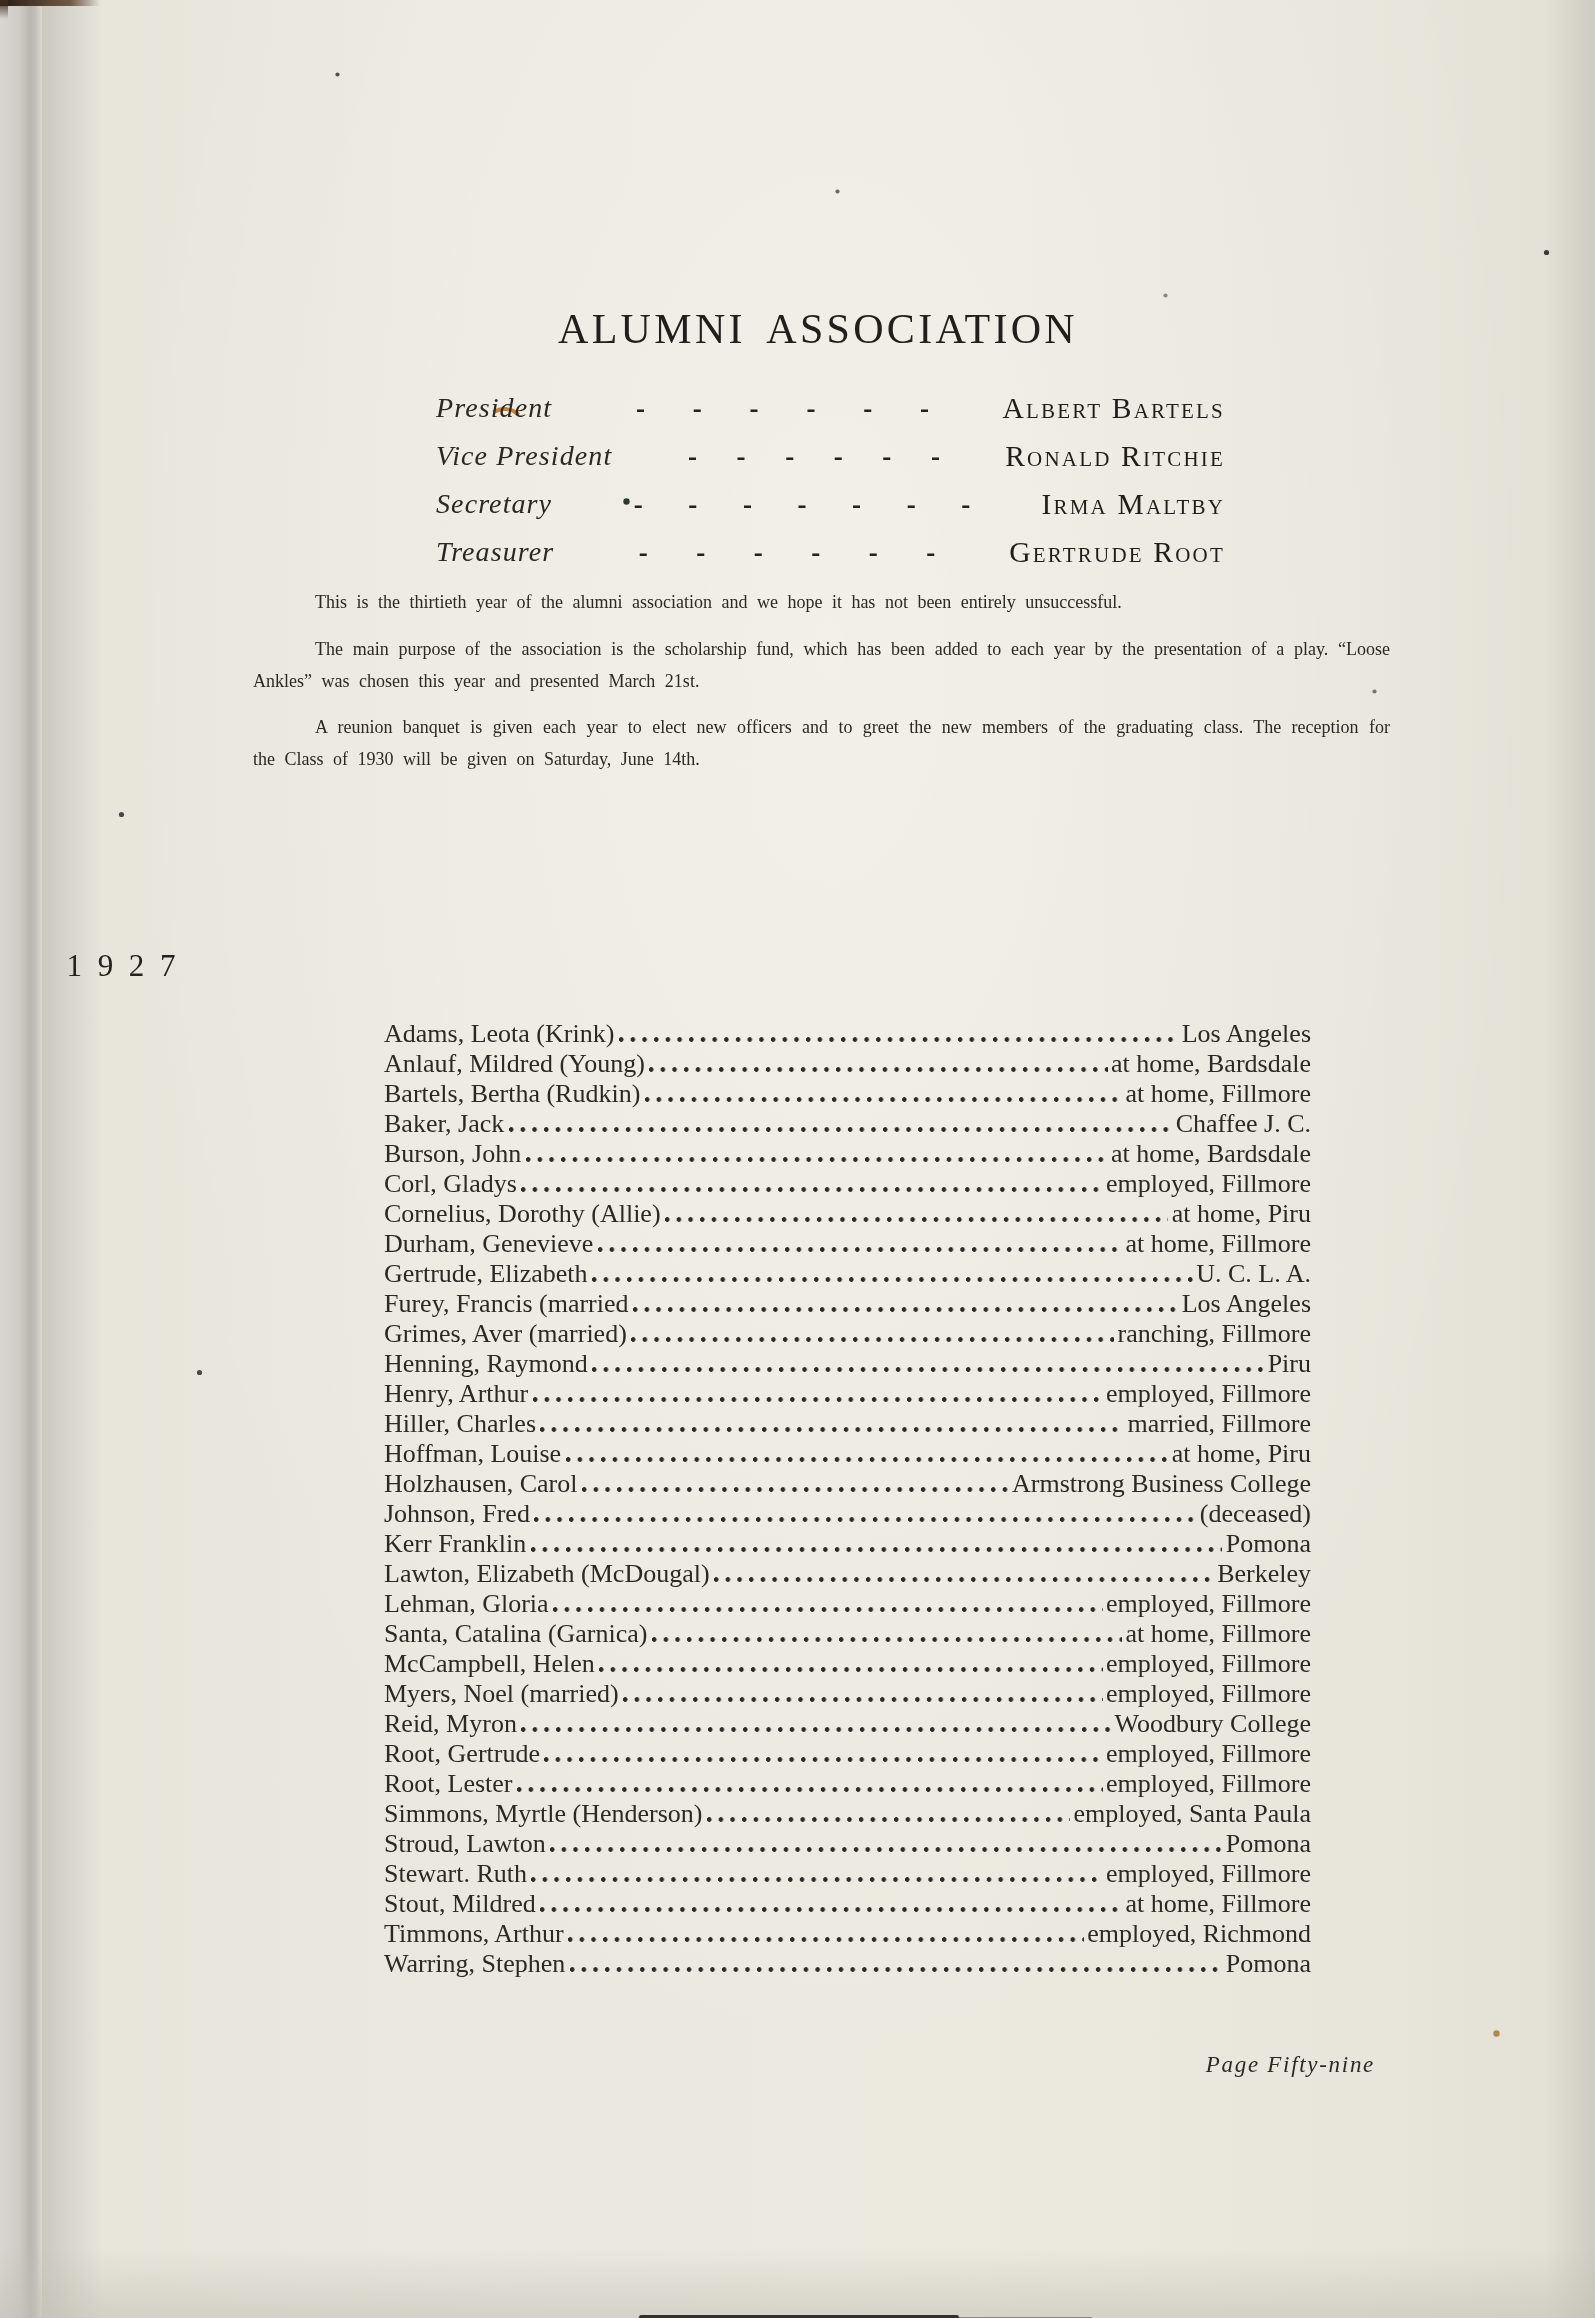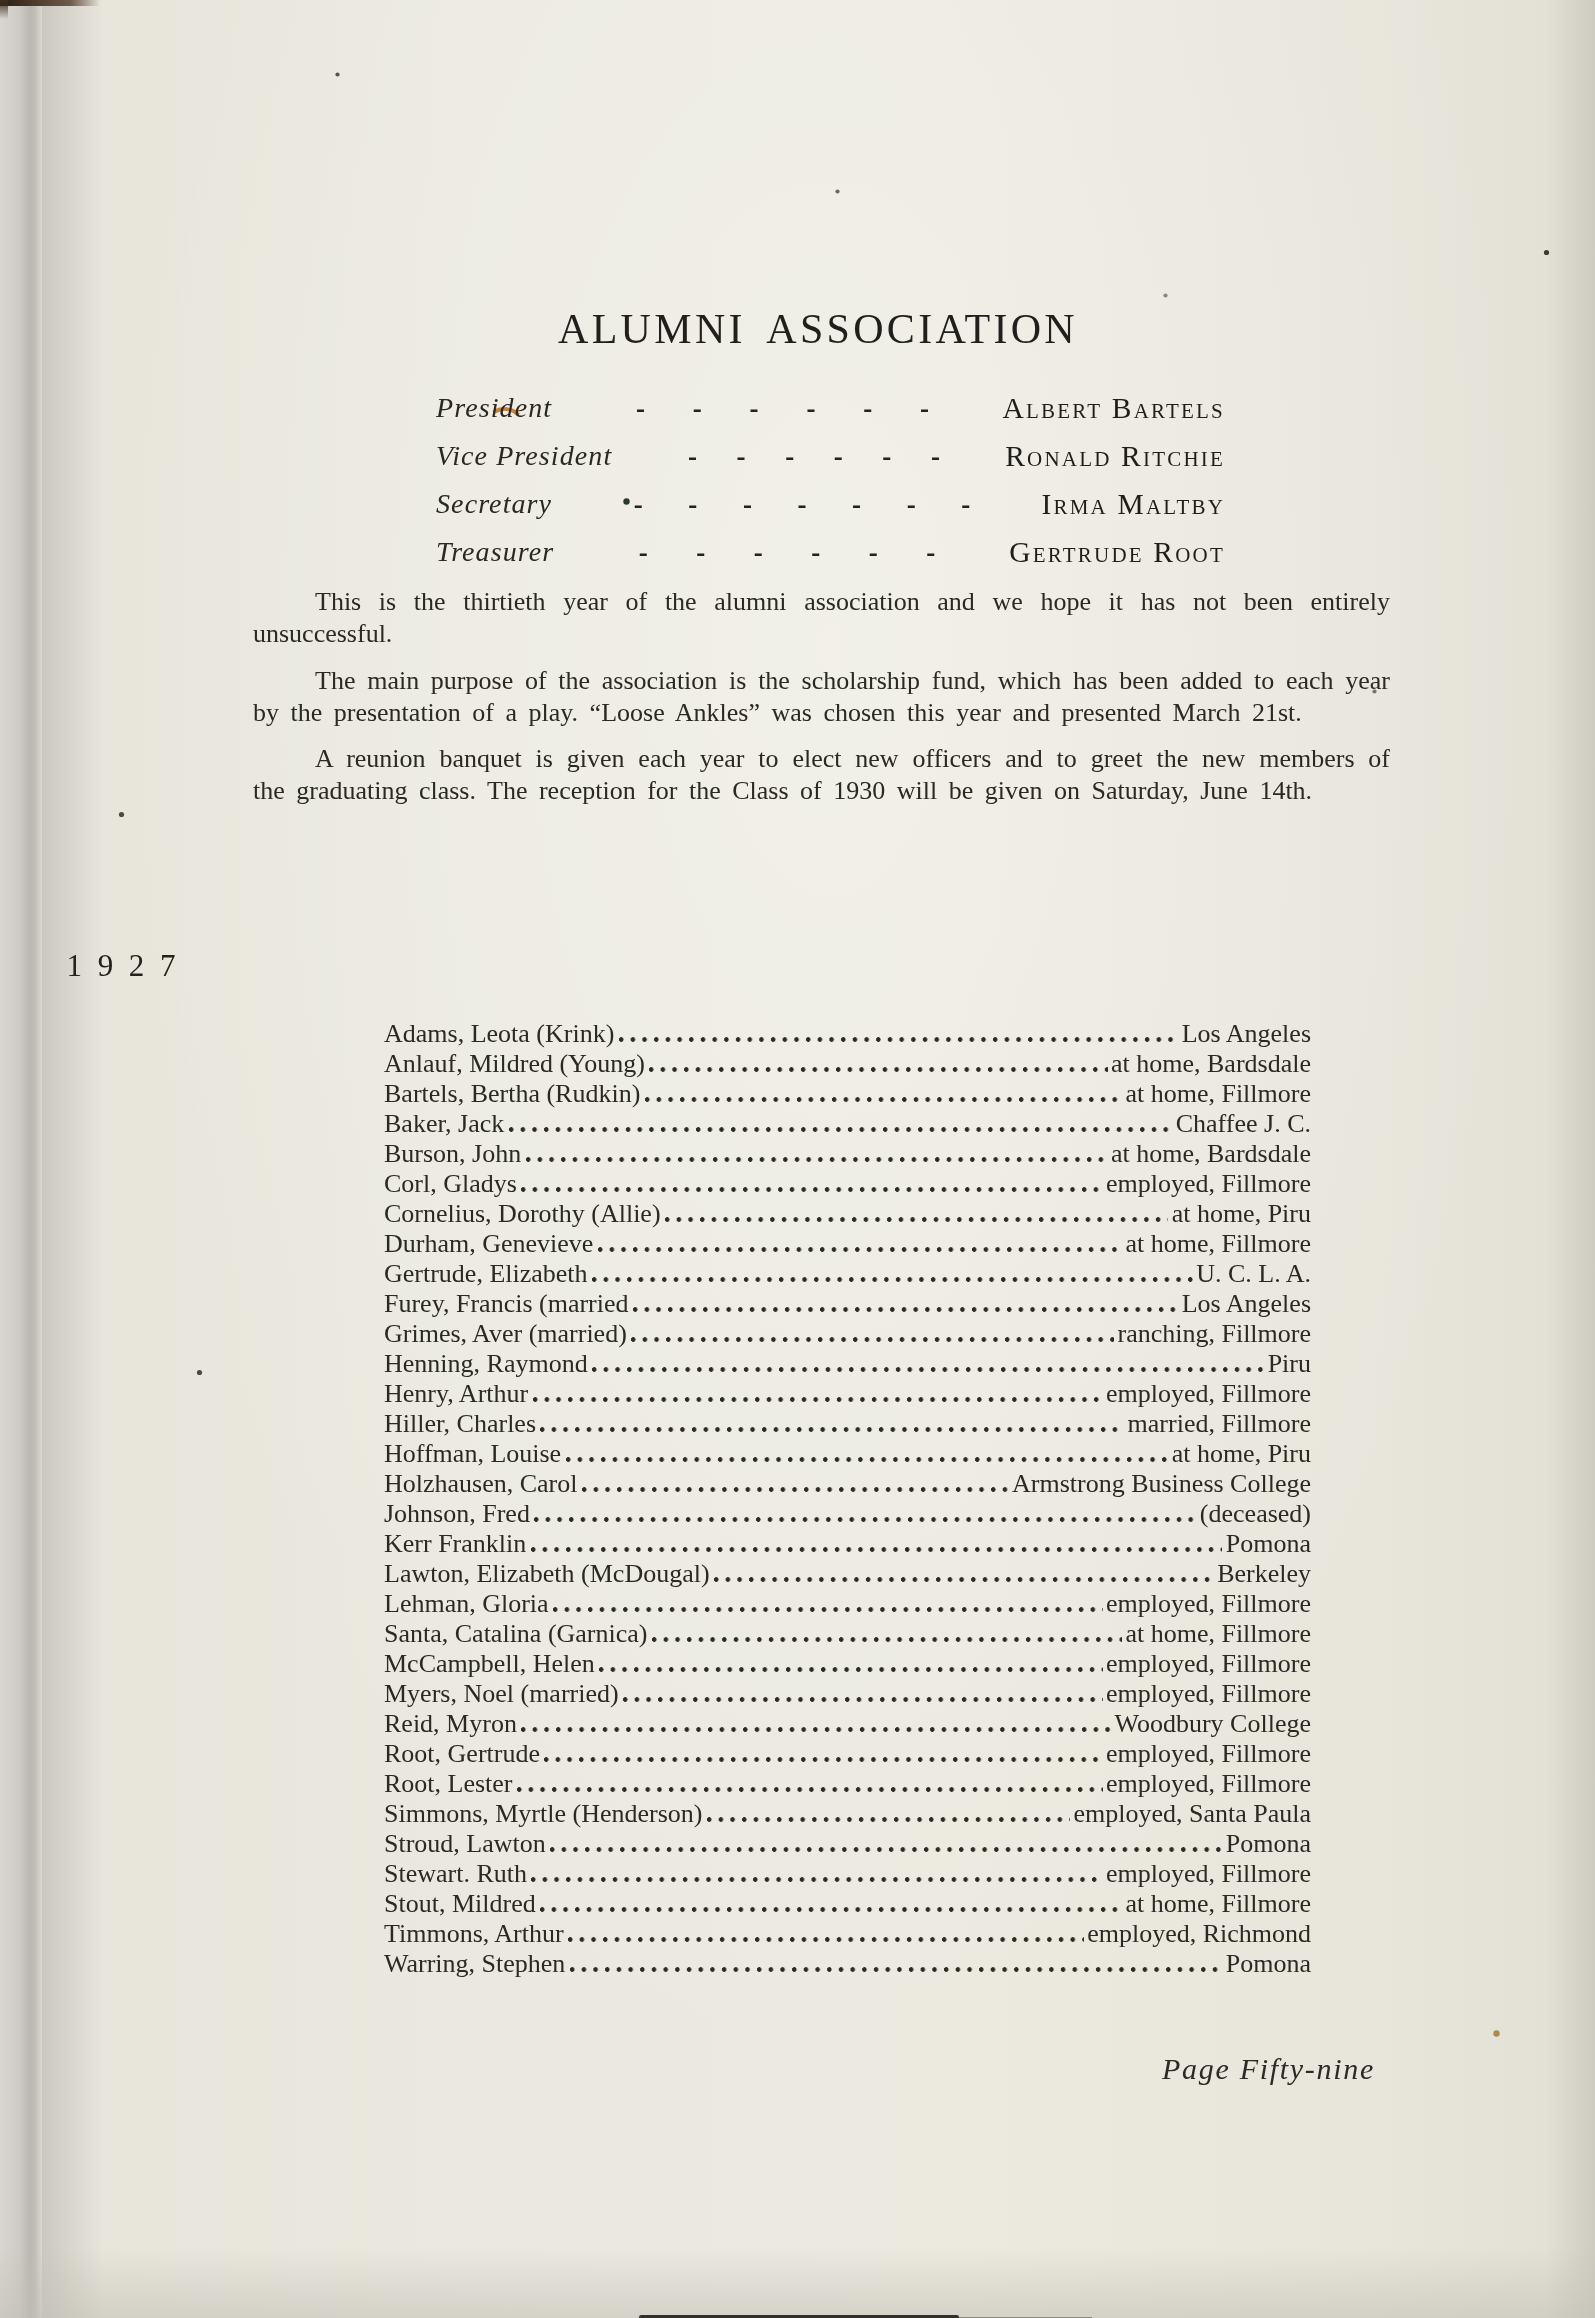--- a/index.html
+++ b/index.html
@@ -86,21 +86,21 @@
     padding:0 25.6px 0 36px;font-size:27px;font-weight:bold;color:#23221e;
   }
   .officer-dashes i{font-style:normal;transform:scaleY(1.1);}
   .officer-name{
     font-variant:small-caps;font-size:29.5px;letter-spacing:2.2px;
     white-space:nowrap;color:#1f1e1a;
   }
 
   .paras{
     position:absolute;top:586px;left:253px;width:1137px;
-    font-size:26px;line-height:32px;text-align:justify;word-spacing:5px;color:#2b2924;
+    font-size:18px;line-height:32px;text-align:justify;word-spacing:5px;color:#2b2924;
   }
   .paras p{margin:0 0 14.5px 0;text-indent:62px;}
 
   .year-heading{
     position:absolute;top:936px;left:39px;width:1556px;margin:12px;
     text-align:left;font-weight:normal;font-size:31px;letter-spacing:15.6px;
     text-indent:15.6px;color:#23221d;
   }
 
   .roster{position:absolute;top:1019px;left:346px;width:927px;font-size:26px;margin-left:38px;}
@@ -109,21 +109,21 @@
   .roster-loc{flex:0 0 auto;}
   .dots{
     flex:1 1 auto;min-width:16.7px;margin:0 3.3px 0 4.4px;
     background-image:radial-gradient(circle at 2.2px 50%, #2c2a25 1.9px, rgba(0,0,0,0) 2.6px);
     background-size:11.7px 6.7px;background-repeat:repeat-x;
     background-position:left calc(100% - 6.1px);
   }
 
   .footer{
     position:absolute;top:2052px;left:0;width:1375px;
-    text-align:right;font-style:italic;font-size:30px;letter-spacing:1.7px;color:#2b2a25;font-family:Liberation Serif, serif;
+    text-align:right;font-style:italic;font-size:23px;letter-spacing:1.7px;color:#2b2a25;font-family:Liberation Serif, serif;
   }
 </style>
 </head>
 <body>
 
 <div class="scan">
 
   <div class="spine"></div>
   <div class="spine-shadow"></div>
   <div class="corner-dark"></div>

